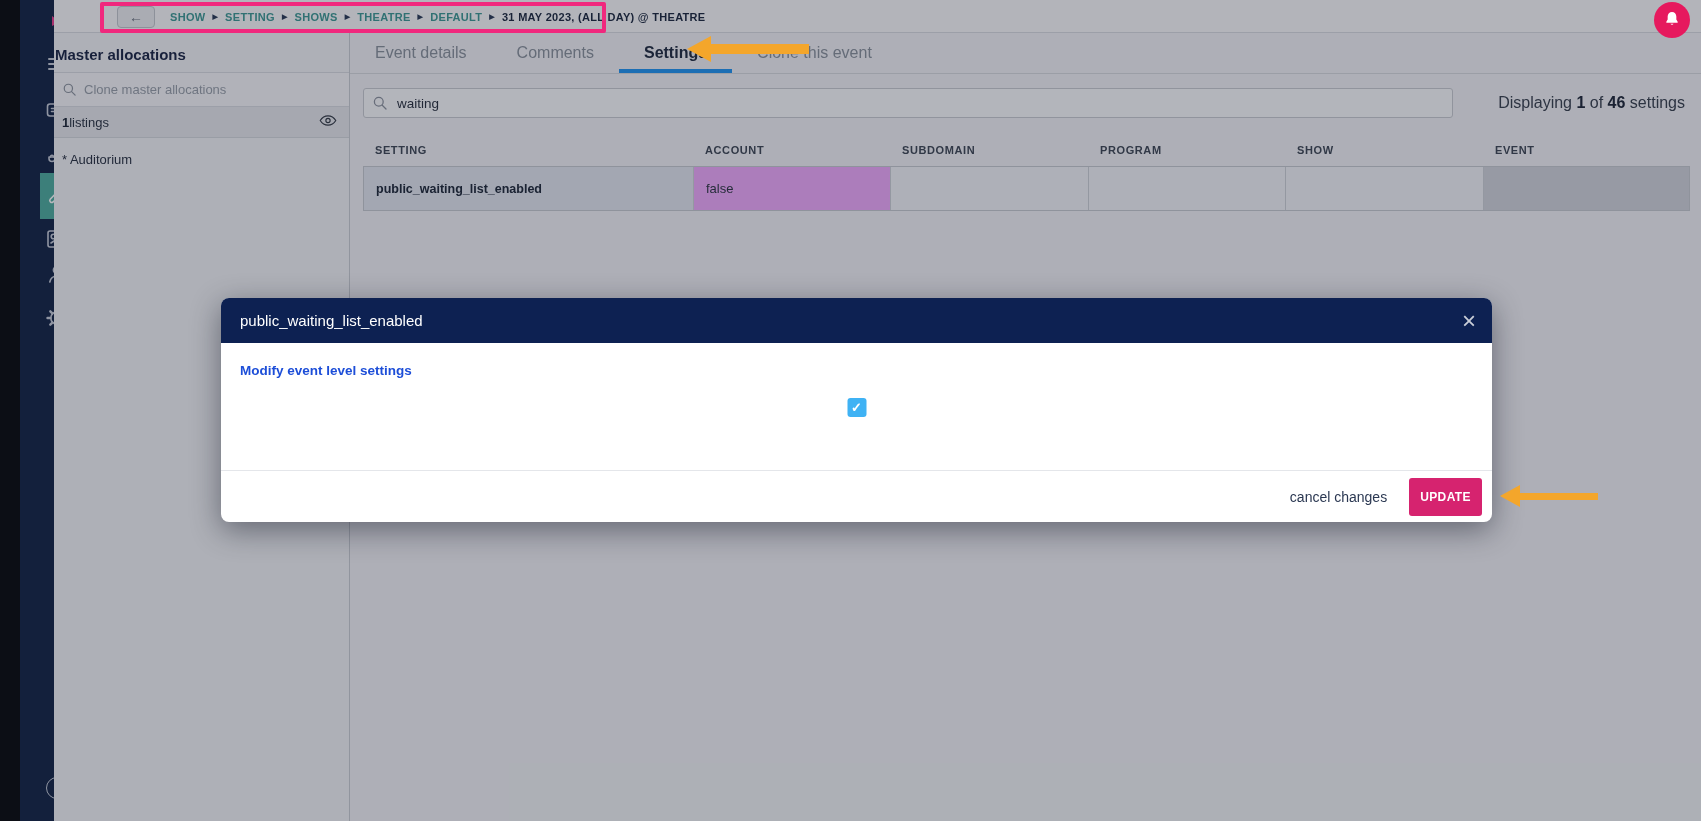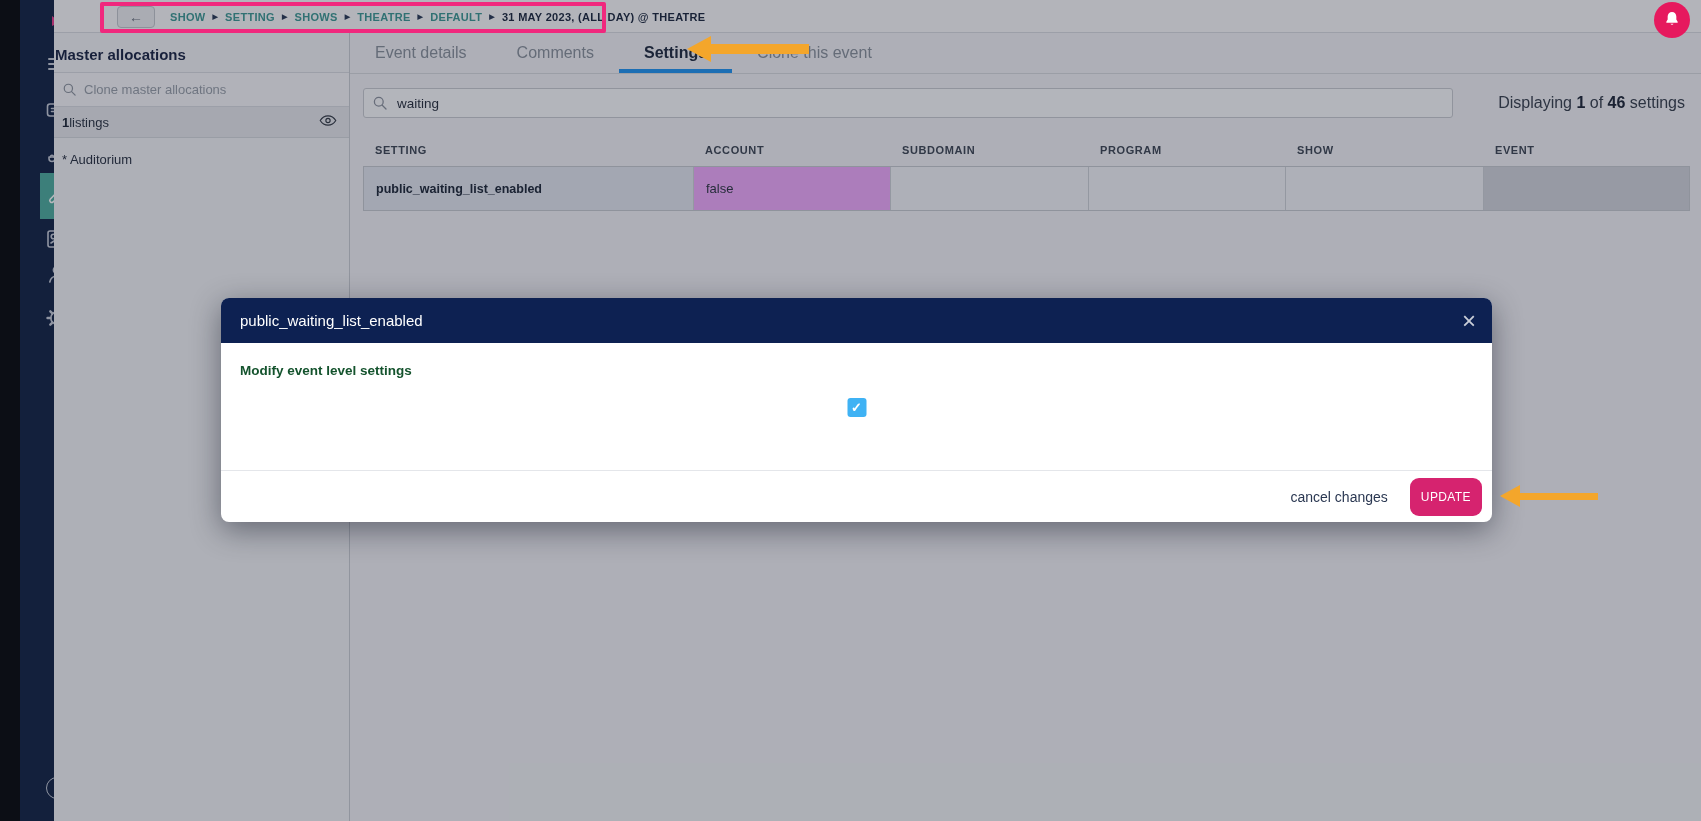--- a/index.html
+++ b/index.html
@@ -57,25 +57,25 @@
   .td.c-event{background:#d2d5db}
 
   
   #overlay{position:absolute;inset:0;background:rgba(15,20,35,.30);z-index:5}
 
   
   #modal{position:absolute;left:221px;top:298px;width:1271px;height:224px;z-index:10;border-radius:8px;box-shadow:0 8px 30px rgba(10,15,30,.45);background:#fff}
   .m-head{height:45px;background:#0d2152;border-radius:8px 8px 0 0;display:flex;align-items:center;padding:0 16px 0 19px;color:#fff;font-size:15px}
   .m-close{margin-left:auto;color:#c9ced8;font-size:24px;line-height:1;font-weight:normal;cursor:default}
   .m-body{height:127px;position:relative}
-  .m-label{position:absolute;left:19px;top:20px;font-size:13.5px;font-weight:bold;color:#14532d}
+  .m-label{position:absolute;left:19px;top:20px;font-size:13.5px;font-weight:bold;color:#1d4ed8}
   .m-check{position:absolute;left:50%;top:55px;transform:translateX(-50%);width:19px;height:19px;background:#3fb2f4;border-radius:3px;color:#fff;font-size:13px;font-weight:bold;display:flex;align-items:center;justify-content:center}
   .m-foot{height:52px;border-top:1px solid #e4e6ea;border-radius:0 0 8px 8px;display:flex;align-items:center;justify-content:flex-end;padding-right:10px}
   .m-cancel{font-size:14px;color:#2b3852;margin-right:22px}
-  .m-update{height:38px;padding:0 11px;background:#d6236f;border:none;border-radius:9px;color:#fff;font-size:12px;font-weight:normal;letter-spacing:.4px;font-family:"Liberation Sans",sans-serif;display:flex;align-items:center}
+  .m-update{height:38px;padding:0 11px;background:#d6236f;border:none;border-radius:3px;color:#fff;font-size:12px;font-weight:bold;letter-spacing:.4px;font-family:"Liberation Sans",sans-serif;display:flex;align-items:center}
 
   
   #annotations{position:absolute;inset:0;z-index:20;pointer-events:none}
   .hl-box{position:absolute;left:100px;top:2px;width:506px;height:31px;border:4px solid #f0287d;border-radius:2px}
   .bell-btn{position:absolute;left:1654px;top:2px;width:36px;height:36px;border-radius:50%;background:#e6195e;display:flex;align-items:center;justify-content:center;pointer-events:auto}
   .bell-btn svg{width:20px;height:20px;fill:#fff}
   .arrow{position:absolute}
   .arrow .head{position:absolute;left:0;top:0;width:0;height:0;border-style:solid}
   .arrow .shaft{position:absolute;background:#f4a62b}
   .arrow1{left:687px;top:36px;width:123px;height:26px}

